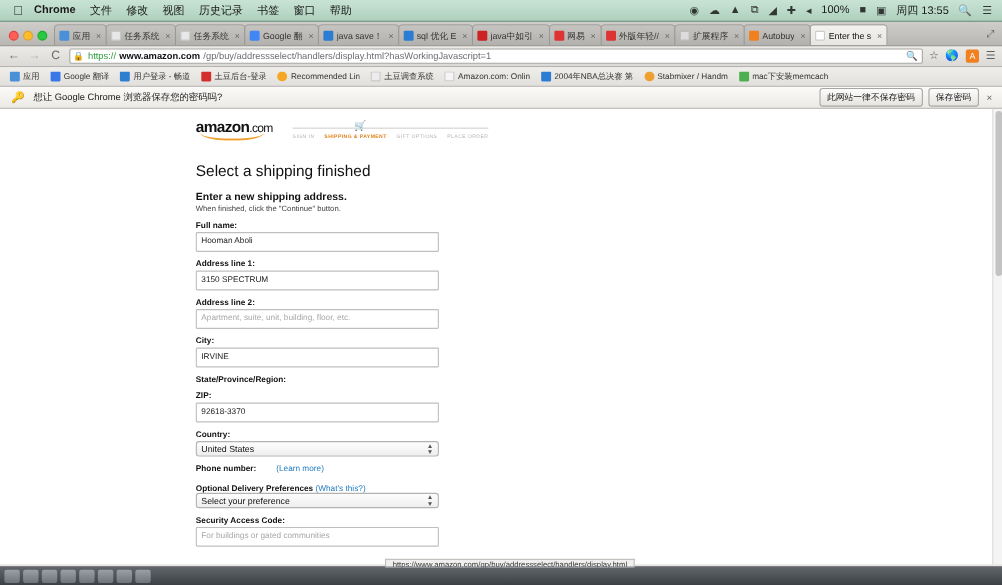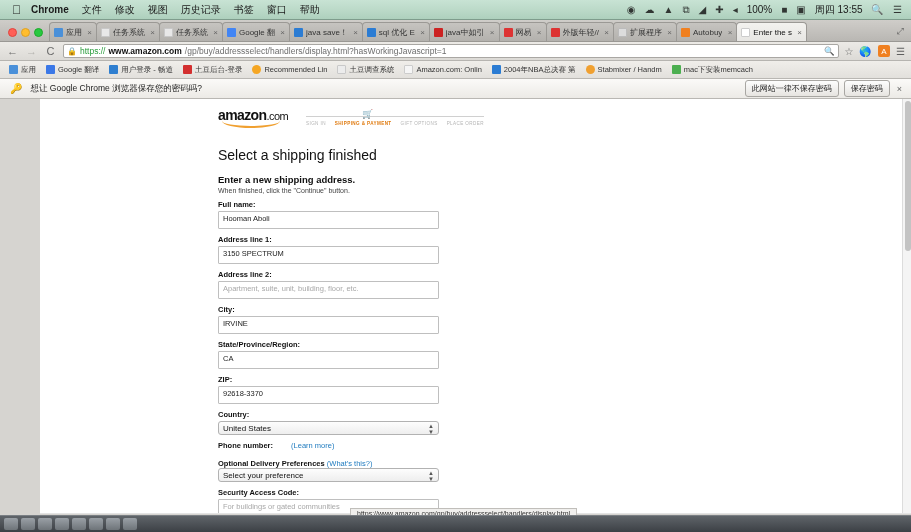--- a/index.html
+++ b/index.html
@@ -118,21 +118,21 @@
   .ibtn {
     font-size: 8px; padding: 2px 6px; margin-left: 5px;
     background: linear-gradient(to bottom, #fdfdfd, #e6e4e0);
     border: 1px solid #a8a6a2; border-radius: 3px; color: #222;
   }
   .iclose { font-size: 9px; color: #666; margin-left: 7px; margin-right: 3px; }
 
   
   .viewport {
     position: relative; height: 415px; background: #fff; overflow: hidden;
-    display: flex; flex-direction: column; margin-left: 40px;
+    display: flex; flex-direction: column;
   }
   .pagewrap { flex: 1 1 auto; overflow: hidden; position: relative; }
   .page { padding: 8px 0 0 178px; }
 
   
   .amzhead { display: flex; align-items: flex-start; height: 26px; }
   .amzlogo { position: relative; width: 74px; }
   .amzlogo .txt { font-size: 14px; font-weight: bold; letter-spacing: -0.6px; color: #111; }
   .amzlogo .txt .com { font-weight: normal; font-size: 11px; }
   .amzlogo .smile {
@@ -393,21 +393,20 @@
           <div class="flabel">Address line 1:</div>
           <div class="finput">3150 SPECTRUM</div>
 
           <div class="flabel">Address line 2:</div>
           <div class="finput ph">Apartment, suite, unit, building, floor, etc.</div>
 
           <div class="flabel">City:</div>
           <div class="finput">IRVINE</div>
 
           <div class="flabel">State/Province/Region:</div>
-          <div class="finput">CA</div>
 
           <div class="flabel">ZIP:</div>
           <div class="finput">92618-3370</div>
 
           <div class="flabel">Country:</div>
           <div class="fselect">
             <span>United States</span>
             <span class="arrows">▲<br>▼</span>
           </div>
 

